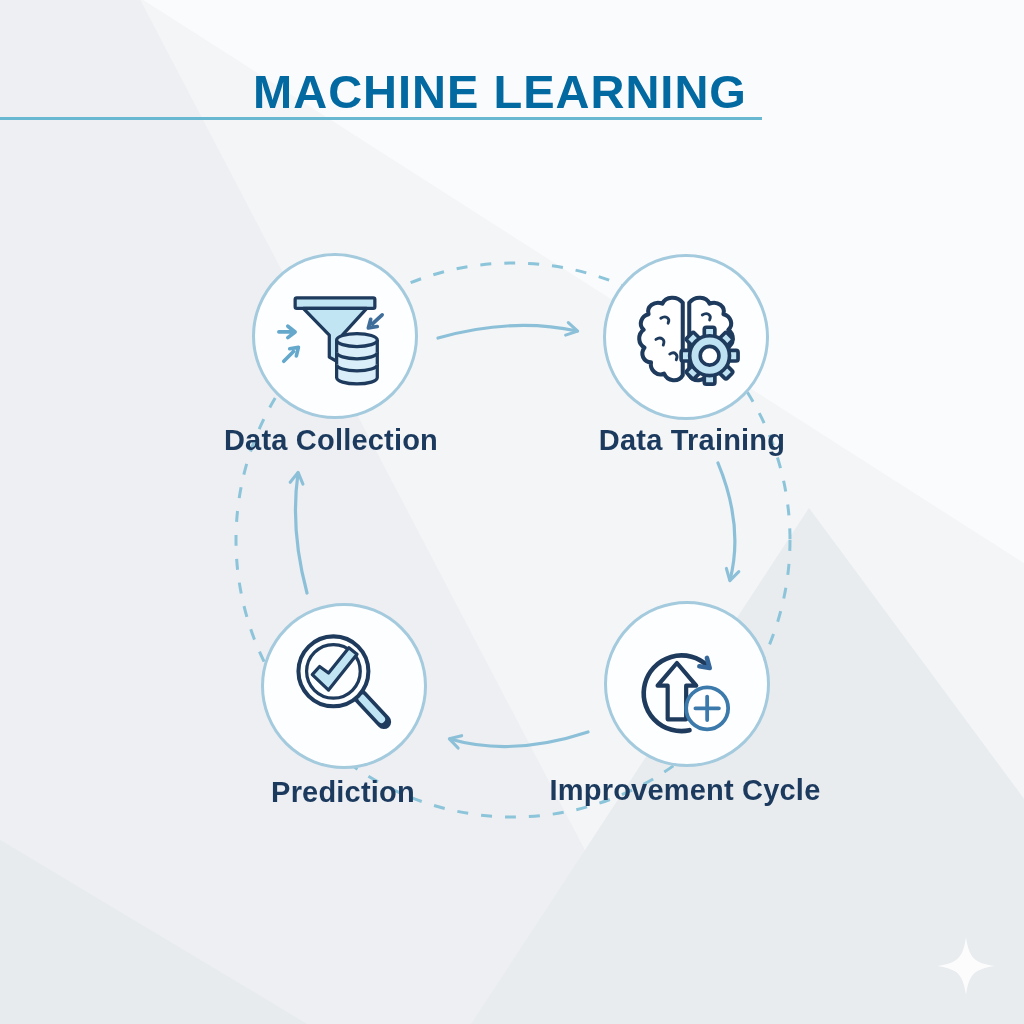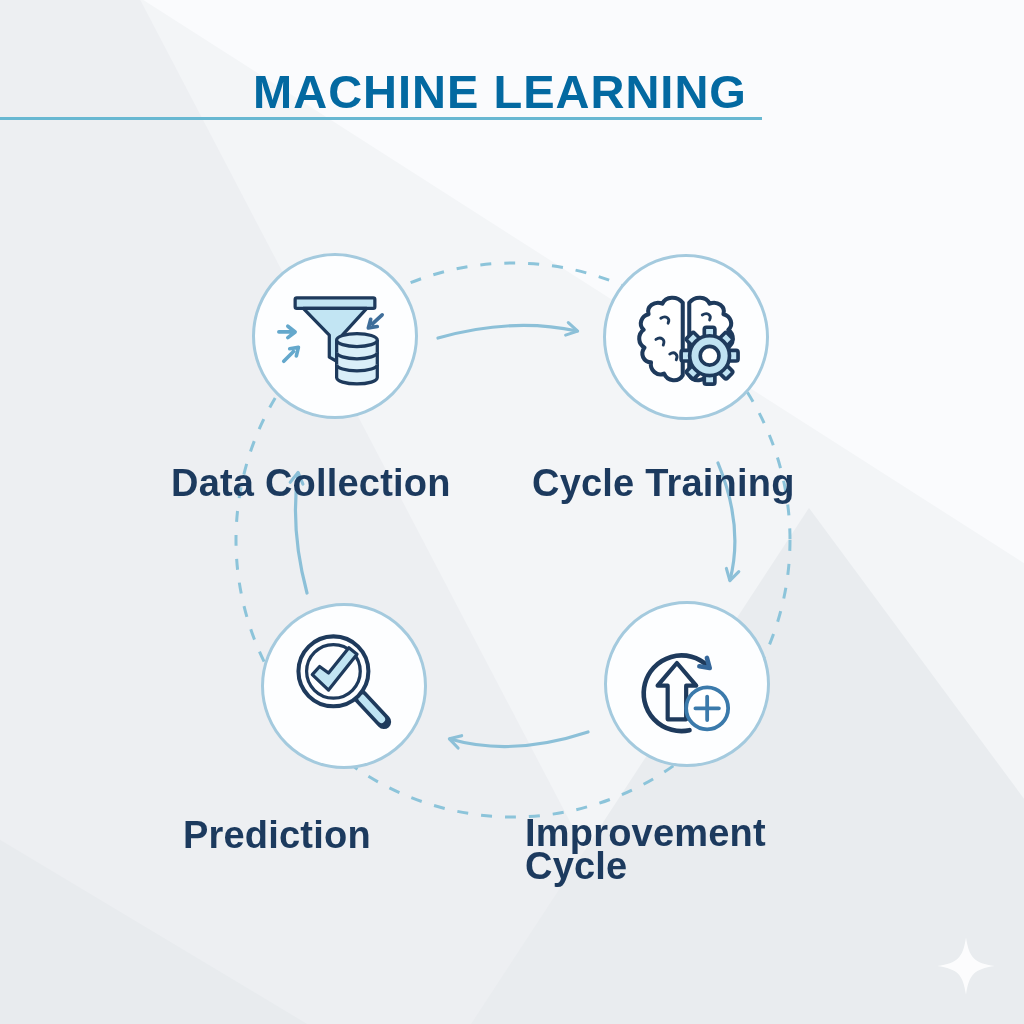--- a/index.html
+++ b/index.html
@@ -28,22 +28,22 @@
     position:absolute;width:166px;height:166px;border-radius:50%;
     background:#fdfeff;border:3px solid #a4cade;box-sizing:border-box;
     display:flex;align-items:center;justify-content:center;
   }
   #node-data-collection{left:252px;top:253px;}
   #node-model-training{left:603px;top:254px;}
   #node-improvement-cycle{left:604px;top:601px;}
   #node-prediction{left:261px;top:603px;}
 
   .node-label{
-    position:absolute;width:320px;text-align:left;
-    font-size:38px;font-weight:bold;color:#1c3a5e;letter-spacing:.2px;line-height:33px;margin-top:43px;
+    position:absolute;width:320px;text-align:center;
+    font-size:29px;font-weight:bold;color:#1c3a5e;letter-spacing:.2px;line-height:33px;
   }
   #label-data-collection{left:171px;top:424px;}
   #label-model-training{left:532px;top:424px;}
   #label-improvement-cycle{left:525px;top:774px;}
   #label-prediction{left:183px;top:776px;}
 
   .sparkle{position:absolute;left:930px;top:930px;}
 </style>
 </head>
 <body>
@@ -136,21 +136,21 @@
     <svg width="122" height="122" viewBox="0 0 150 150">
       <path d="M95,88 L124,119" stroke="#1e3a5c" stroke-width="18" stroke-linecap="round"></path>
       <path d="M97,90 L121,116" stroke="#bfe4f3" stroke-width="9" stroke-linecap="round"></path>
       <circle cx="62" cy="57" r="43" fill="#fdfeff" stroke="#1e3a5c" stroke-width="5"></circle>
       <circle cx="62" cy="57" r="33" fill="none" stroke="#1e3a5c" stroke-width="4"></circle>
       <path d="M36,61 L56,80 L91,36 L81,28 L56,59 L45,51 Z" fill="#c2e5f3" stroke="#1e3a5c" stroke-width="4" stroke-linejoin="round"></path>
     </svg>
   </div>
 
   <div class="node-label" id="label-data-collection">Data Collection</div>
-  <div class="node-label" id="label-model-training">Cycle Training</div>
+  <div class="node-label" id="label-model-training">Data Training</div>
   <div class="node-label" id="label-improvement-cycle">Improvement Cycle</div>
   <div class="node-label" id="label-prediction">Prediction</div>
 
   <svg class="sparkle" width="72" height="72" viewBox="0 0 70 70">
     <path d="M35,7 C38,27 43,32 63,35 C43,38 38,43 35,63 C32,43 27,38 7,35 C27,32 32,27 35,7 Z" fill="#ffffff" opacity="0.85"></path>
   </svg>
 
 </div>
 
 </body></html>

